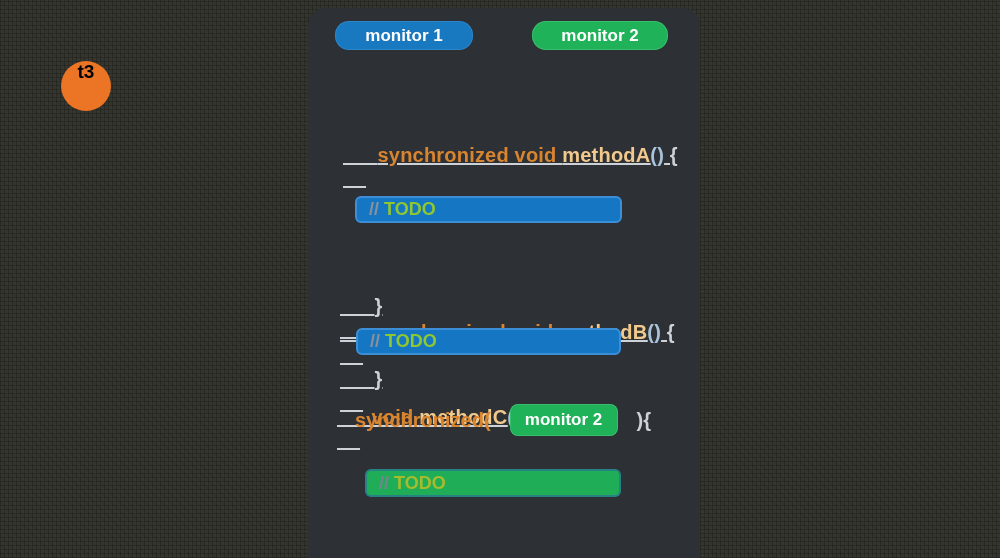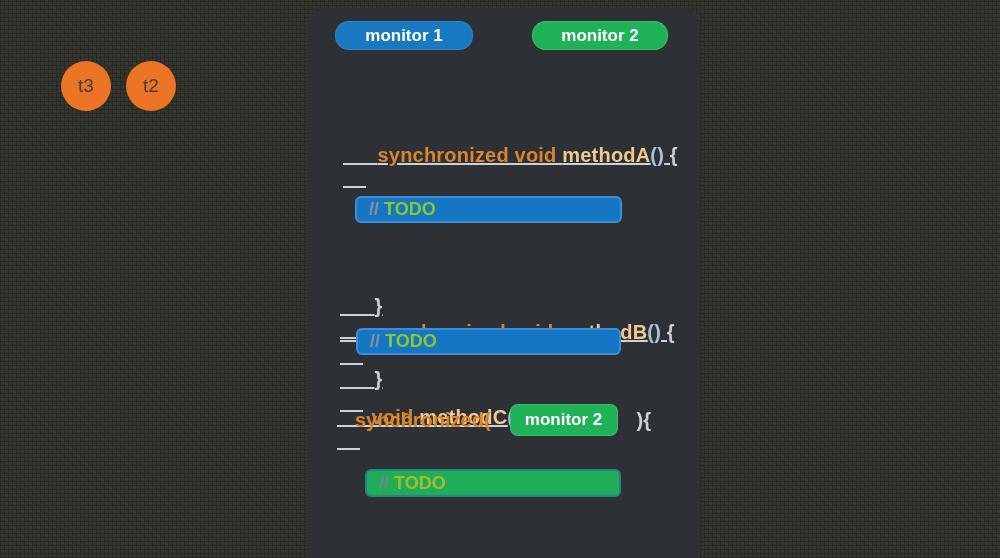--- a/index.html
+++ b/index.html
@@ -8,22 +8,22 @@
     position:relative; width:1000px; height:558px;
     background-color:#34342e;
     background-image:
       repeating-linear-gradient(0deg, rgba(0,0,0,0.20) 0 1px, transparent 1px 4px),
       repeating-linear-gradient(90deg, rgba(0,0,0,0.20) 0 1px, transparent 1px 4px),
       repeating-linear-gradient(45deg, rgba(255,255,255,0.015) 0 2px, transparent 2px 6px);
     font-family:"Liberation Sans", sans-serif;
   }
   .thread{
     position:absolute; width:50px; height:50px; border-radius:50%;
-    background:#ec7425; color:#404040; font-size:19px; font-weight:400;
-    display:flex; align-items:center; justify-content:center;
+    background:#ec7425; color:#000000; font-size:19px; font-weight:700;
+    display:flex; align-items:flex-start; justify-content:center;
   }
   .thread.t3{ left:61px; top:61px; }
   .thread.t2{ left:126px; top:61px; }
   .thread.t1{ left:212px; top:61px; }
 
   .panel{
     position:absolute; left:308px; top:8px; width:392px; height:550px;
     background:#2d3034; border-radius:18px 18px 0 0;
   }
   .monitor-btn{
@@ -81,23 +81,20 @@
   .closing .w{ color:#bac7d3; }
 </style>
 </head>
 <body>
 
 <div class="canvas">
 
   <div class="thread t3">
     <span>t3</span>
   </div>
-  <div class="thread t2">
-    <span>t2</span>
-  </div>
 
   <div class="panel">
 
     <button class="monitor-btn m1">monitor 1</button>
     <button class="monitor-btn m2">monitor 2</button>
 
     <div class="code-line lineA">
       <span class="kw">synchronized void </span><span class="mname">methodA</span><span class="paren">()</span><span class="brace"> {</span>
     </div>
 

